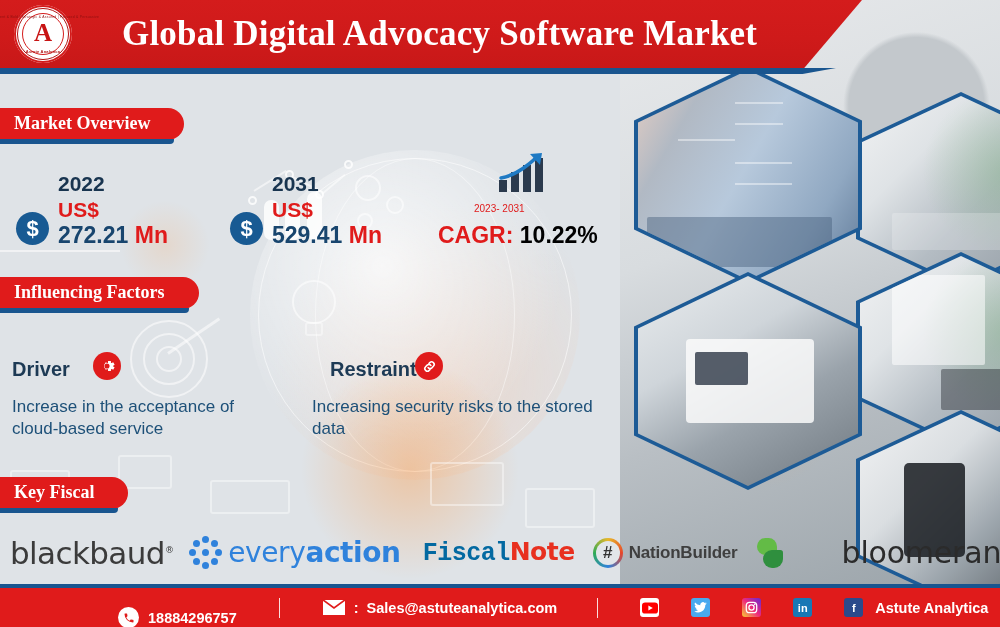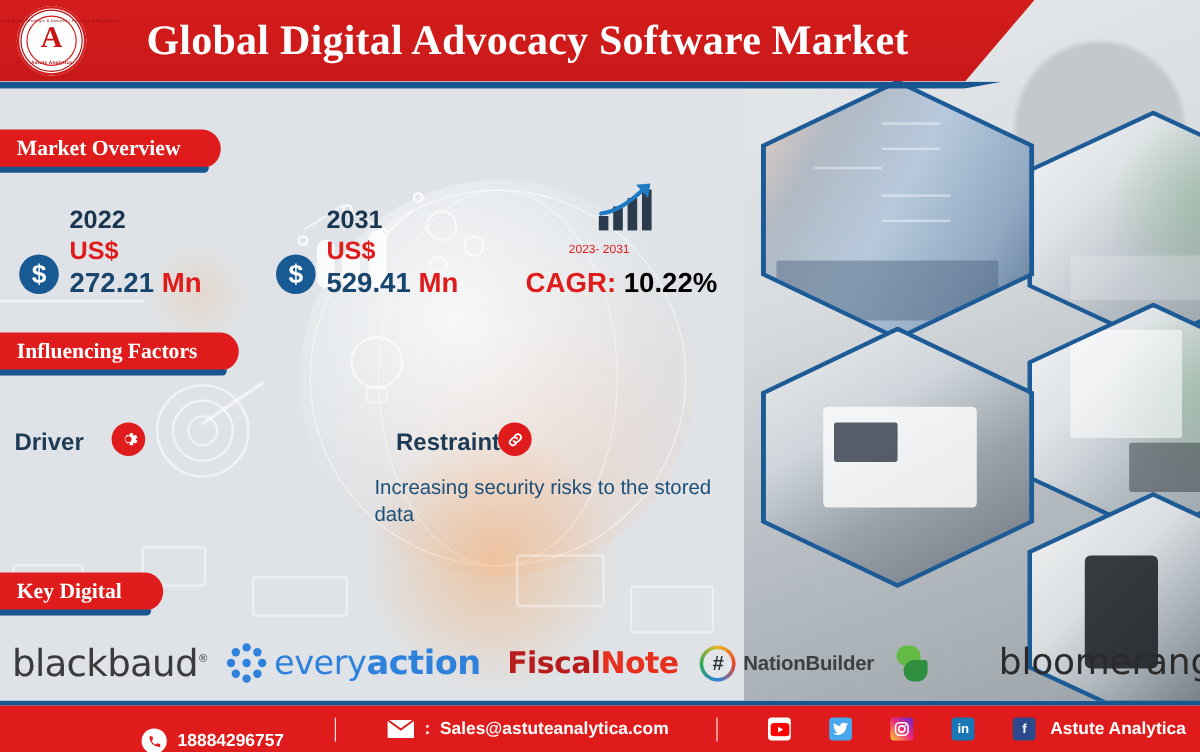--- a/index.html
+++ b/index.html
@@ -123,21 +123,21 @@
   }
   .logo-cell{ display:flex; align-items:center; justify-content:center; height:55px; }
   .lg-blackbaud{ font-size:31px; color:#3b3b3b; letter-spacing:-.6px; font-family:"DejaVu Sans", sans-serif; padding-left:10px;}
   .lg-blackbaud sup{ font-size:9px; vertical-align:super; }
   .ea-dots{ position:relative; width:34px; height:34px; flex:0 0 auto; margin-right:5px; }
   .ea-dots i{ position:absolute; width:7px; height:7px; border-radius:50%; background:#2f82dc; }
   .lg-everyaction{ font-size:28px; color:#2f82dc; letter-spacing:-.4px; font-family:"DejaVu Sans", sans-serif; }
   .lg-everyaction b{ font-weight:bold; }
   .lg-everyaction span{ font-weight:normal; }
   .lg-fiscal{ font-size:25px; font-weight:bold; letter-spacing:-.5px; font-family:"DejaVu Sans", sans-serif;}
-  .lg-fiscal .f{ color:#b91c1c; }
+  .lg-fiscal .f{ color:#0369a1;font-family:Liberation Mono, monospace; }
   .lg-fiscal .n{ color:#e8301f; }
   .nb-hash{
     width:30px; height:30px; border-radius:50%; flex:0 0 auto; margin-right:6px;
     display:flex; align-items:center; justify-content:center;
     background:conic-gradient(#e8b72a,#e8452a,#2f82dc,#2fab56,#e8b72a);
     position:relative;
   }
   .nb-hash::after{ content:""; position:absolute; inset:3px; border-radius:50%; background:#e2e6e9; }
   .nb-hash b{ position:relative; z-index:2; font-size:17px; color:#333; font-weight:bold; }
   .lg-nationbuilder{ font-size:17px; font-weight:bold; color:#3f3f3f; letter-spacing:-.2px; }
@@ -352,32 +352,33 @@
     <div class="badge-underline" style="top:31px;"></div>
   </div>
 
   <div class="factor-head" style="left:12px;top:358px;">Driver</div>
   <div class="factor-icon" style="left:93px;top:352px;">
     <svg viewBox="0 0 24 24" width="18" height="18" aria-hidden="true">
       <path fill="#ffffff" d="M12 8a4 4 0 1 0 0 8 4 4 0 0 0 0-8zm10.2 5.6l-2-1.1a8.4 8.4 0 0 0 0-1l2-1.1-1.9-3.3-2.1 1a8.3 8.3 0 0 0-.9-.5l-.1-2.3h-3.8l-.1 2.3c-.3.1-.6.3-.9.5l-2.1-1L8.4 10.4l2 1.1c0 .3 0 .7 0 1l-2 1.1 1.9 3.3 2.1-1c.3.2.6.4.9.5l.1 2.3h3.8l.1-2.3c.3-.1.6-.3.9-.5l2.1 1 1.8-3.3z"></path>
       <circle cx="12" cy="12" r="3.4" fill="#e01b1b"></circle>
     </svg>
   </div>
+  <div class="factor-text" style="left:12px;top:396px;">Increase in the acceptance of cloud-based service</div>
 
   <div class="factor-head" style="left:306px;top:358px;margin-left:24px;">Restraint</div>
   <div class="factor-icon" style="left:415px;top:352px;">
     <svg viewBox="0 0 24 24" width="17" height="17" aria-hidden="true">
       <path fill="none" stroke="#ffffff" stroke-width="2.2" stroke-linecap="round" d="M10 13.5a3.6 3.6 0 0 0 5.3.4l2.2-2.2a3.6 3.6 0 0 0-5.1-5.1l-1.2 1.2"></path>
       <path fill="none" stroke="#ffffff" stroke-width="2.2" stroke-linecap="round" d="M14 10.5a3.6 3.6 0 0 0-5.3-.4l-2.2 2.2a3.6 3.6 0 0 0 5.1 5.1l1.2-1.2"></path>
     </svg>
   </div>
   <div class="factor-text" style="left:312px;top:396px;width:290px;">Increasing security risks to the stored data</div>
 
   <div class="badge-wrap" style="left:0;top:477px;">
-    <div class="badge">Key Digital</div>
+    <div class="badge">Key Fiscal</div>
     <div class="badge-underline" style="top:31px;"></div>
   </div>
 
   <div class="players-row">
     <div class="logo-cell">
       <div class="lg-blackbaud"><span>blackbaud</span><sup>®</sup></div>
     </div>
     <div class="logo-cell" style="margin-left:16px;">
       <div class="ea-dots">
         <i style="left:13px;top:0px;"></i>

